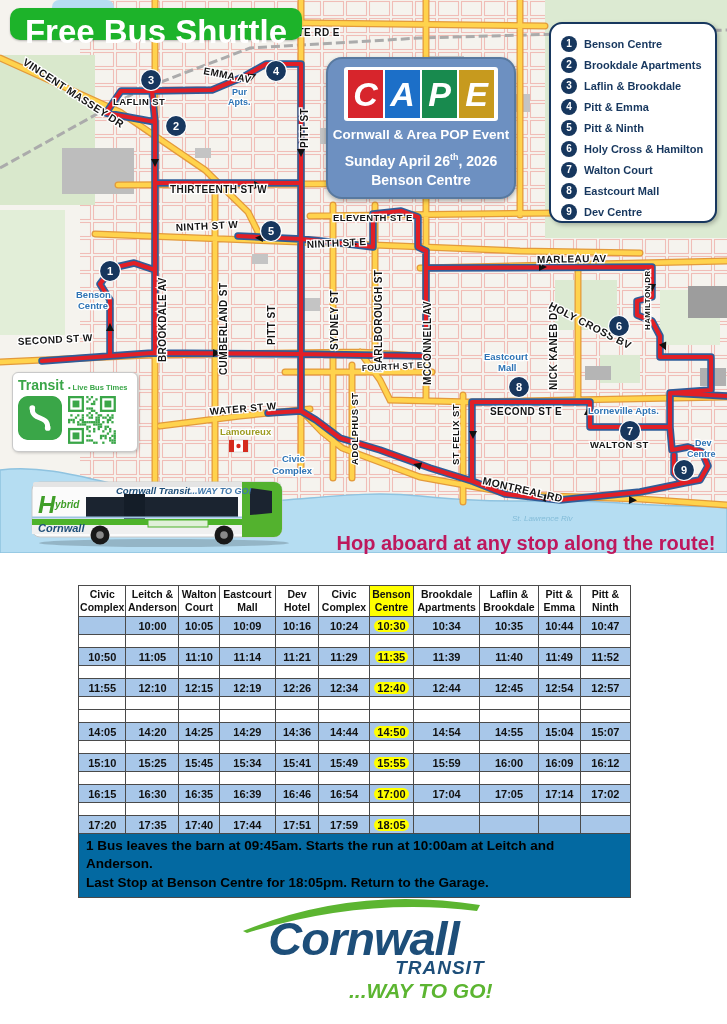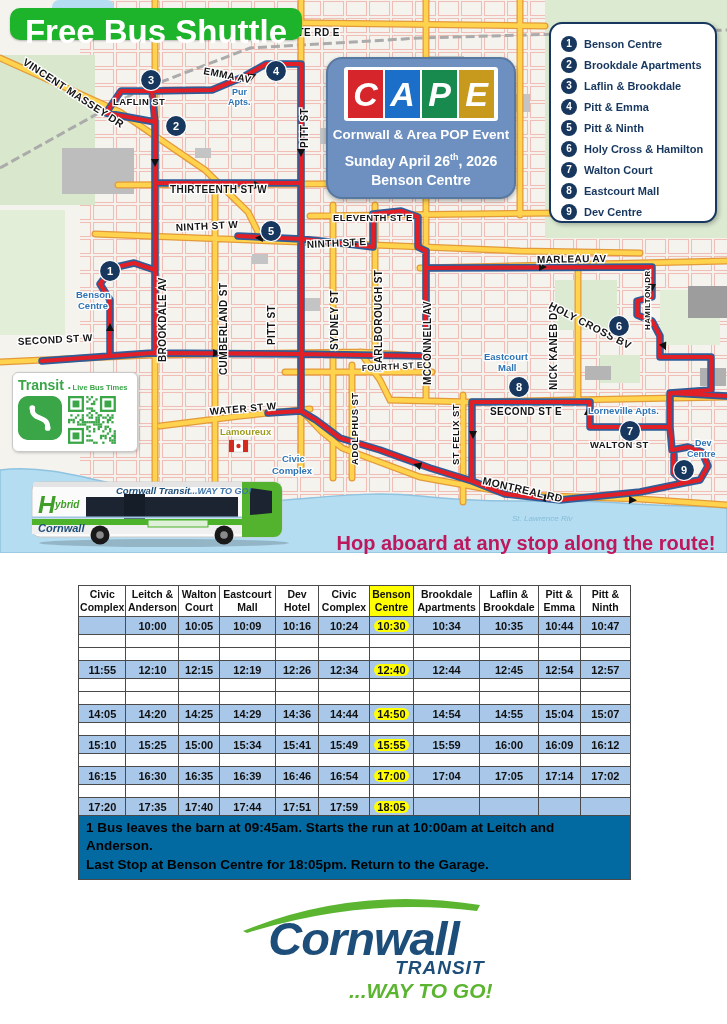--- a/index.html
+++ b/index.html
@@ -503,20 +503,33 @@
             <td></td>
             <td></td>
             <td></td>
             <td></td>
             <td></td>
             <td></td>
             <td></td>
             <td></td>
             <td></td>
           </tr>
+          <tr class="time">
+            <td>10:50</td>
+            <td>11:05</td>
+            <td>11:10</td>
+            <td>11:14</td>
+            <td>11:21</td>
+            <td>11:29</td>
+            <td><span class="ytag">11:35</span></td>
+            <td>11:39</td>
+            <td>11:40</td>
+            <td>11:49</td>
+            <td>11:52</td>
+          </tr>
           <tr class="spacer">
             <td></td>
             <td></td>
             <td></td>
             <td></td>
             <td></td>
             <td></td>
             <td></td>
             <td></td>
             <td></td>
@@ -584,21 +597,21 @@
             <td></td>
             <td></td>
             <td></td>
             <td></td>
             <td></td>
             <td></td>
           </tr>
           <tr class="time">
             <td>15:10</td>
             <td>15:25</td>
-            <td>15:00</td>
+            <td>15:45</td>
             <td>15:34</td>
             <td>15:41</td>
             <td>15:49</td>
             <td><span class="ytag">15:55</span></td>
             <td>15:59</td>
             <td>16:00</td>
             <td>16:09</td>
             <td>16:12</td>
           </tr>
           <tr class="spacer">

